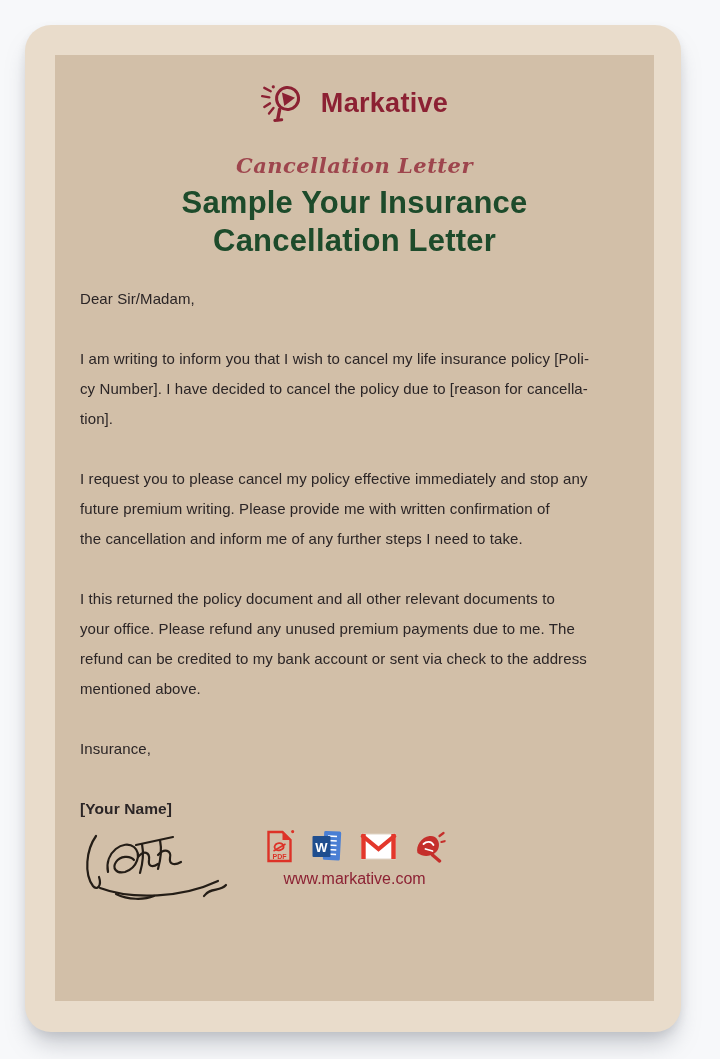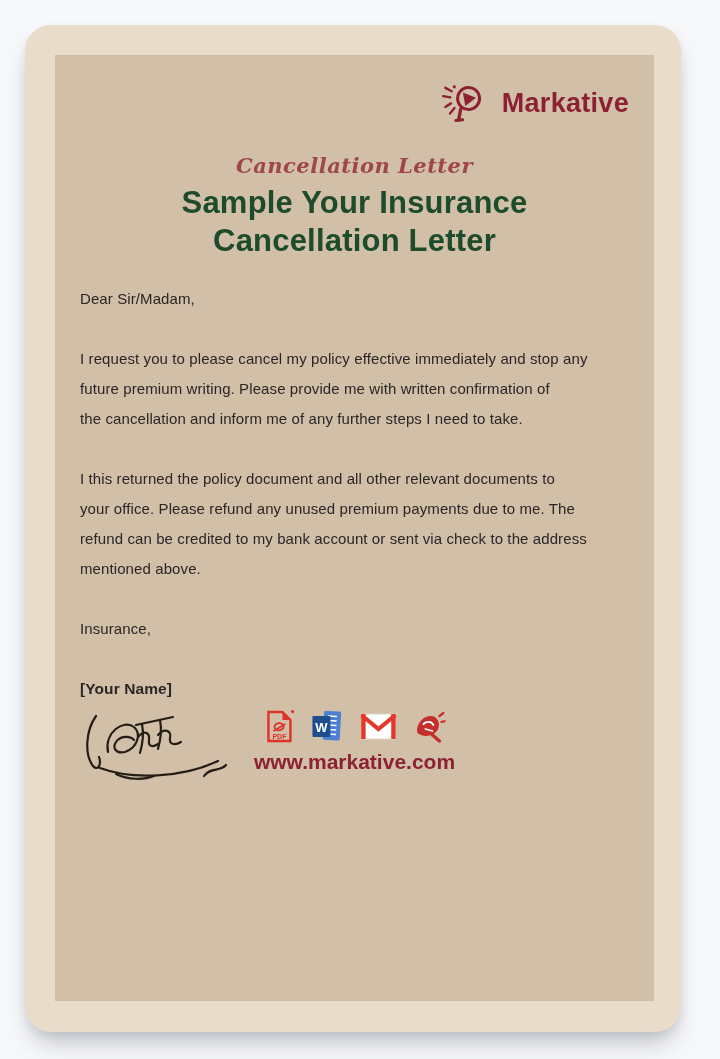--- a/index.html
+++ b/index.html
@@ -14,21 +14,21 @@
     width:656px;height:1007px;
     background:#e9dccb;border-radius:26px;
     box-shadow:0 16px 24px -6px rgba(110,115,128,.40),0 4px 10px rgba(0,0,0,.07);
   }
   .paper{
     position:absolute;left:30px;top:30px;right:27px;bottom:31px;
     background:#d2bfa8;
     padding:26px 25px 0;box-sizing:border-box;
   }
   .logo-row{
-    display:flex;justify-content:flex-end;align-items:center;
+    display:flex;justify-content:center;align-items:center;
     gap:16px;height:44px;
   }
   .logo-row svg{transform:rotate(-6deg);}
   .logo-text{
     font-size:27px;font-weight:800;color:#8c2133;letter-spacing:.3px;
   }
   .eyebrow{
     margin-top:28px;text-align:center;
     font-family:"DejaVu Serif",serif;font-style:italic;font-weight:bold;
     font-size:21px;color:#9e454d;letter-spacing:.5px;
@@ -50,21 +50,21 @@
   .footer-center{
     position:absolute;left:50%;top:3px;transform:translateX(-50%);
     text-align:center;
   }
   .icons-row{
     display:flex;align-items:center;justify-content:center;
     gap:16px;height:34px;
   }
   .icons-row .icon{cursor:pointer;display:inline-flex;}
   .website{
-    margin-top:7px;font-size:21px;font-weight:700;
+    margin-top:7px;font-size:16px;font-weight:400;
     color:#8c2133;white-space:nowrap;cursor:pointer;
   }
 </style>
 </head>
 <body>
 
 <div class="stage">
   <div class="card">
     <div class="paper">
 
@@ -85,20 +85,23 @@
         <span class="logo-text">Markative</span>
       </div>
 
       <div class="eyebrow">Cancellation Letter</div>
 
       <h1 class="title">Sample Your Insurance
 Cancellation Letter</h1>
 
       <div class="bodytext">
         <p class="salutation">Dear Sir/Madam,</p>
+        <p>I am writing to inform you that I wish to cancel my life insurance policy [Poli-
+cy Number]. I have decided to cancel the policy due to [reason for cancella-
+tion].</p>
         <p>I request you to please cancel my policy effective immediately and stop any
 future premium writing. Please provide me with written confirmation of
 the cancellation and inform me of any further steps I need to take.</p>
         <p>I this returned the policy document and all other relevant documents to
 your office. Please refund any unused premium payments due to me. The
 refund can be credited to my bank account or sent via check to the address
 mentioned above.</p>
         <p class="closing">Insurance,</p>
         <p class="your-name">[Your Name]</p>
       </div>

